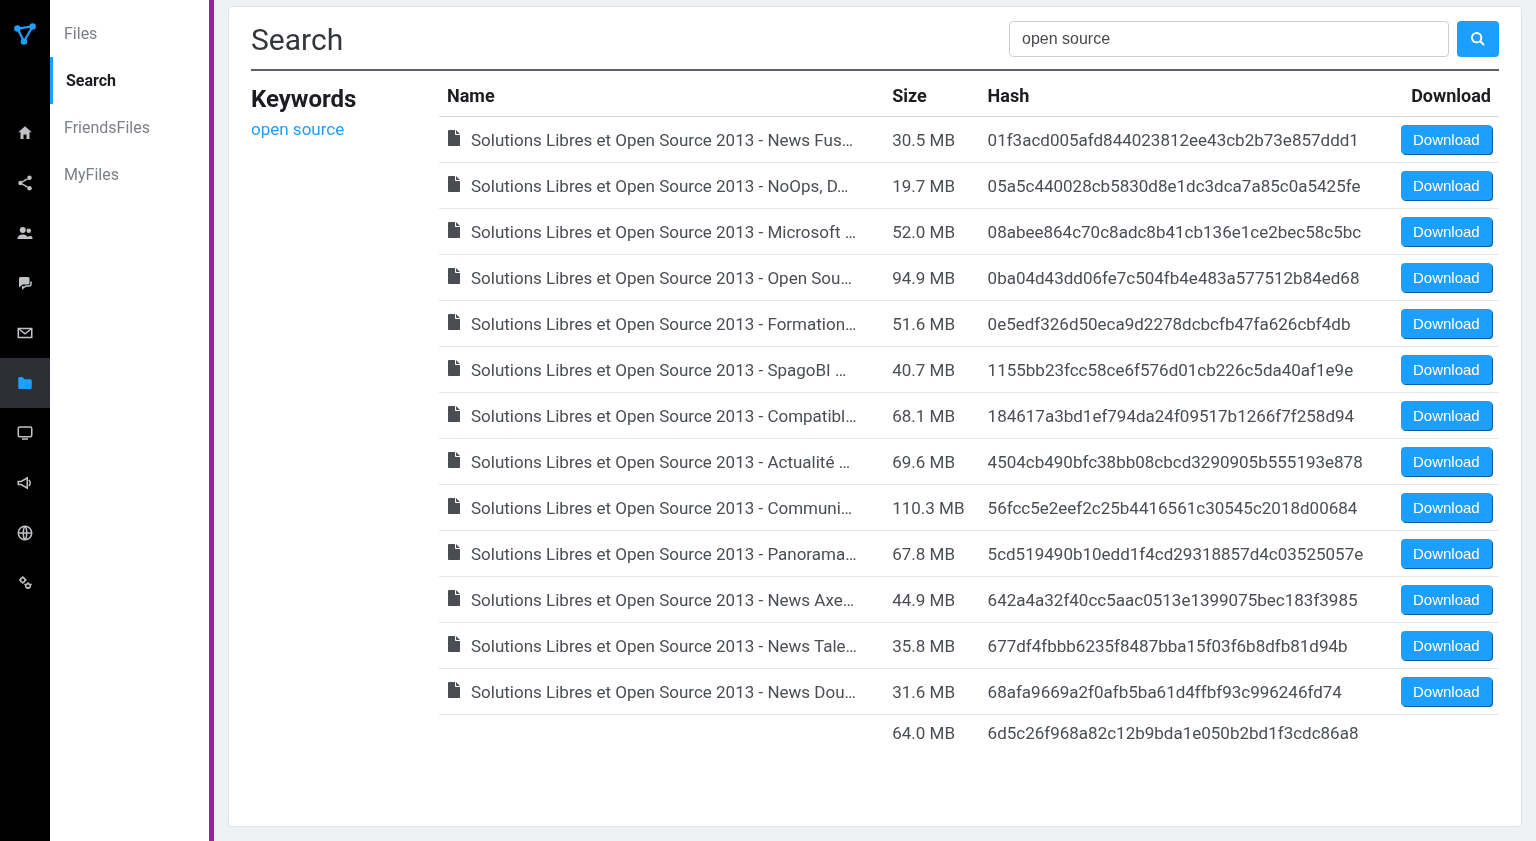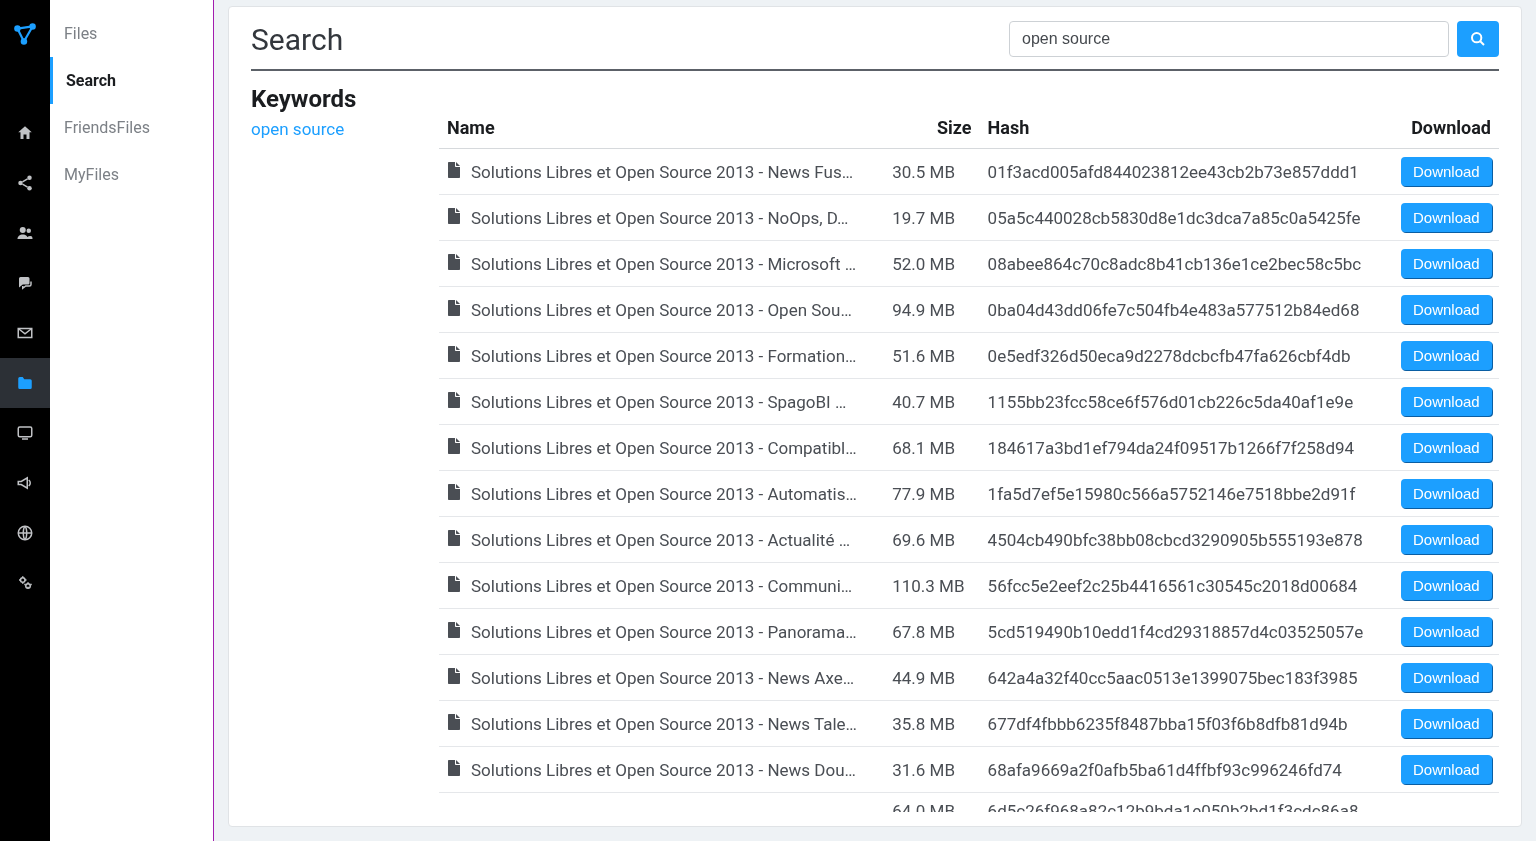--- a/index.html
+++ b/index.html
@@ -44,21 +44,21 @@
       background: #2c3036;
       color: #1c9fff;
     }
     .rail-item svg { width: 18px; height: 18px; }
     .rail-logo svg { width: 26px; height: 26px; }
 
     
     .sidebar {
       width: 164px;
       background: #fff;
-      border-right: 1px solid #a21caf;
+      border-right: 5px solid #a21caf;
       padding-top: 10px;
       flex-shrink: 0;
     }
     .sidebar-item {
       display: block;
       padding: 14px 14px;
       color: #7c8086;
       font-size: 16px;
       cursor: pointer;
     }
@@ -144,21 +144,20 @@
       color: #1b1d20;
     }
     .keyword-link {
       color: #1c9fff;
       font-size: 17px;
       cursor: pointer;
     }
     .results-col {
       flex: 1;
       overflow: hidden;
-      margin-top: 32px;
     }
     table {
       width: 100%;
       border-collapse: collapse;
       table-layout: fixed;
     }
     th {
       text-align: left;
       font-weight: 700;
       font-size: 18px;
@@ -171,21 +170,21 @@
       border-bottom: 1px solid #e5e7ea;
       font-size: 17px;
       color: #4a4e54;
       white-space: nowrap;
       overflow: hidden;
       text-overflow: ellipsis;
     }
     tbody tr:last-child td { border-bottom: none; }
     .col-name { width: 42%; }
     .col-size { width: 9%; }
-    th.col-size { text-align: right; }
+    th.col-size { }
     .col-hash { width: 39%; }
     .col-dl   { width: 10%; text-align: right; }
     th.col-dl { text-align: right; }
 
     .file-cell {
       display: flex;
       align-items: center;
       gap: 10px;
       overflow: hidden;
       text-align: center;
@@ -418,33 +417,20 @@
                   <td class="col-size">68.1 MB</td>
                   <td class="col-hash">184617a3bd1ef794da24f09517b1266f7f258d94</td>
                   <td class="col-dl"><button class="dl-btn">Download</button></td>
                 </tr>
                 <tr>
                   <td class="col-name">
                     <div class="file-cell">
                       <span><svg class="file-icon" viewBox="0 0 384 512" fill="currentColor">
                           <path d="M224 0H24C10.7 0 0 10.7 0 24v464c0 13.3 10.7 24 24 24h336c13.3 0 24-10.7 24-24V160H248c-13.2 0-24-10.8-24-24V0zm160 128L256 0v104c0 13.3 10.7 24 24 24h104z"></path>
                         </svg></span>
-                      <span class="fname">Solutions Libres et Open Source 2013 - Automatis…</span>
-                    </div>
-                  </td>
-                  <td class="col-size">77.9 MB</td>
-                  <td class="col-hash">1fa5d7ef5e15980c566a5752146e7518bbe2d91f</td>
-                  <td class="col-dl"><button class="dl-btn">Download</button></td>
-                </tr>
-                <tr>
-                  <td class="col-name">
-                    <div class="file-cell">
-                      <span><svg class="file-icon" viewBox="0 0 384 512" fill="currentColor">
-                          <path d="M224 0H24C10.7 0 0 10.7 0 24v464c0 13.3 10.7 24 24 24h336c13.3 0 24-10.7 24-24V160H248c-13.2 0-24-10.8-24-24V0zm160 128L256 0v104c0 13.3 10.7 24 24 24h104z"></path>
-                        </svg></span>
                       <span class="fname">Solutions Libres et Open Source 2013 - Actualité …</span>
                     </div>
                   </td>
                   <td class="col-size">69.6 MB</td>
                   <td class="col-hash">4504cb490bfc38bb08cbcd3290905b555193e878</td>
                   <td class="col-dl"><button class="dl-btn">Download</button></td>
                 </tr>
                 <tr>
                   <td class="col-name">
                     <div class="file-cell">

